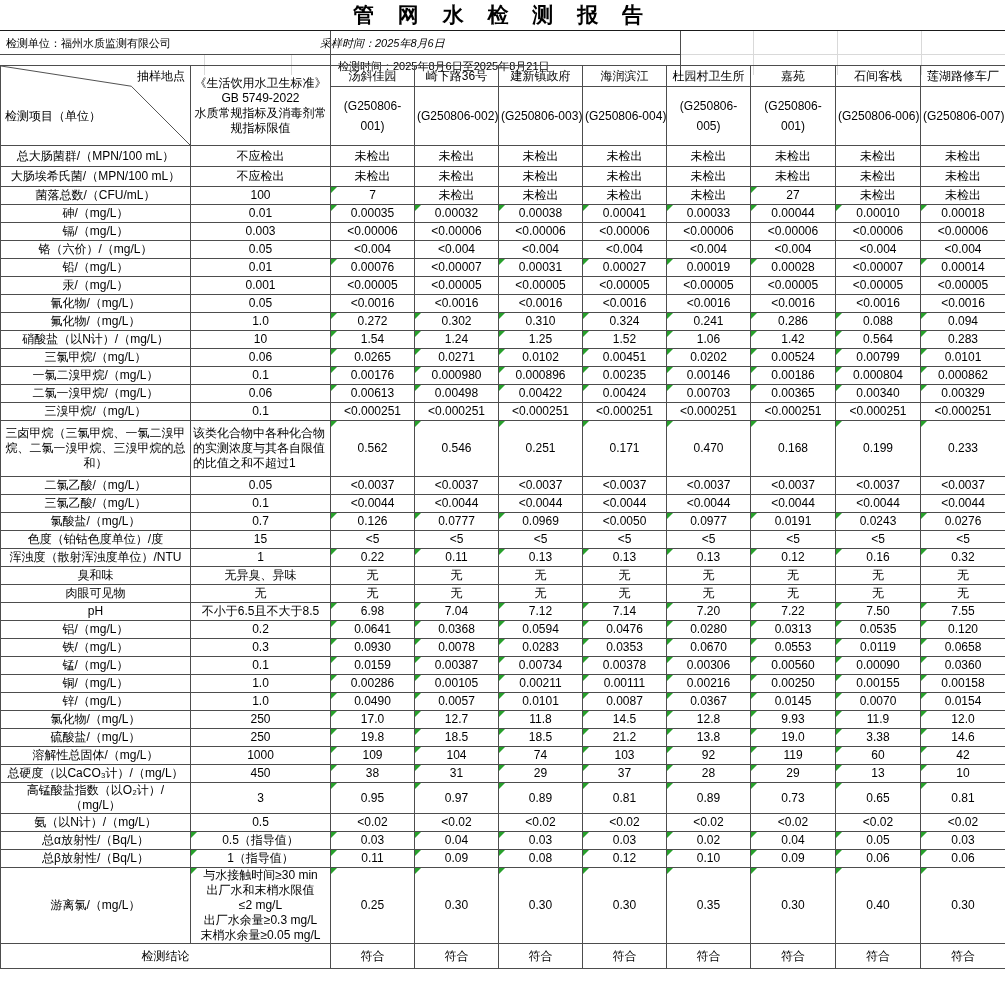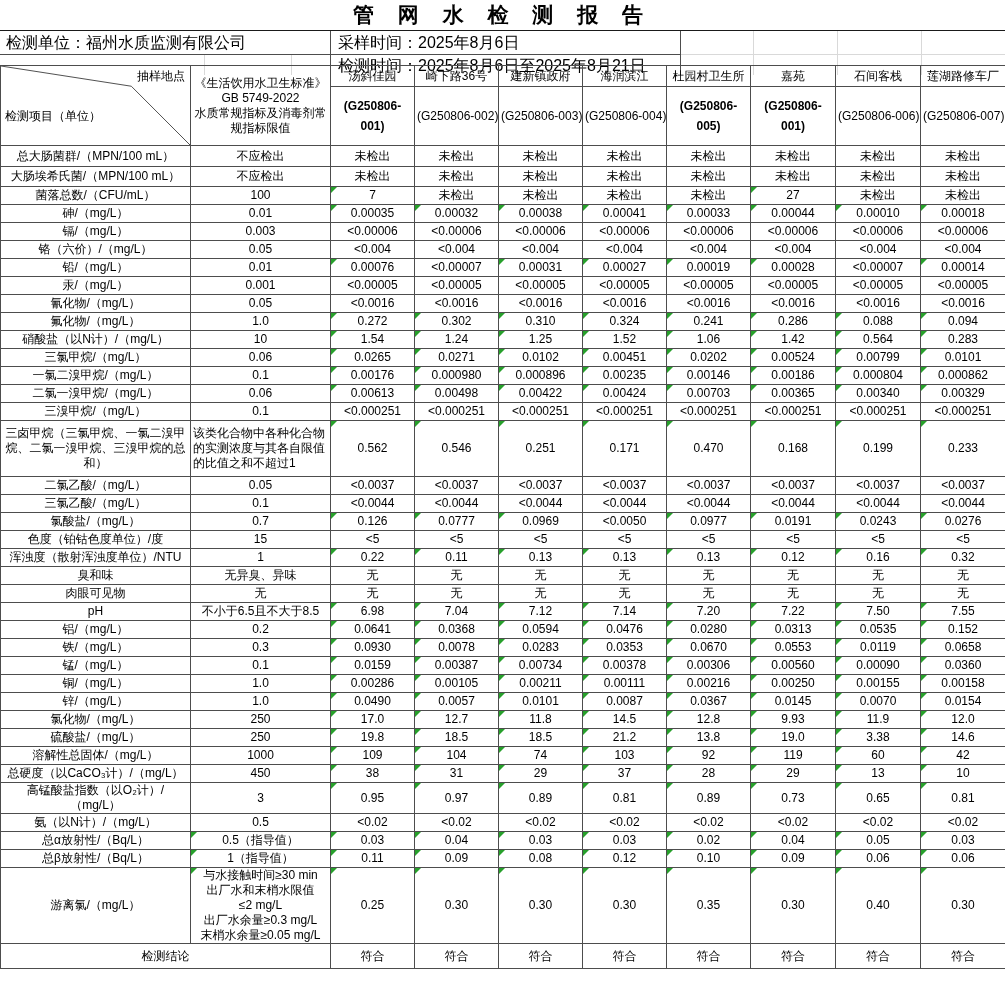--- a/index.html
+++ b/index.html
@@ -7,23 +7,23 @@
     width:1005px;height:1008px;position:relative;overflow:hidden;
     background:#ffffff;color:#000;
     font-family:"Liberation Sans","DejaVu Sans",sans-serif;
   }
   .title{
     position:absolute;top:0;left:0;width:1005px;height:31px;box-sizing:border-box;
     display:flex;align-items:center;justify-content:center;
     font-size:21px;font-weight:700;letter-spacing:9px;
     border-bottom:1.5px solid #1a1a1a;
   }
-  .meta{position:absolute;font-size:16px;line-height:20px;white-space:nowrap;}
+  .meta{position:absolute;font-size:11px;line-height:20px;white-space:nowrap;}
   .meta1{left:6px;top:33px;}
-  .meta2{left:338px;top:33px;}
+  .meta2{left:320px;top:33px;font-style:italic;}
   .meta3{left:338px;top:56px;}
   .hline,.vline{position:absolute;}
   .dark{background:#4d4d4d;}
   .faint{background:#d9d9d9;}
 
   #report-table{
     position:absolute;top:65px;left:0;width:1005px;
     border-collapse:collapse;table-layout:fixed;
   }
   #report-table th,#report-table td{
@@ -33,21 +33,21 @@
     font-size:12px;line-height:1.25;
   }
   .corner{padding:0;}
   .corner svg{position:absolute;top:0;left:0;width:100%;height:100%;}
   .ct{position:absolute;top:3px;right:5px;font-size:12px;}
   .cb{position:absolute;top:43px;left:4px;font-size:12px;}
   .limithdr{white-space:pre-line;font-size:11.5px;line-height:1.6;}
   .locname{white-space:nowrap;font-size:12px;}
   .locid{font-size:11.5px;}
   .nw{white-space:nowrap;}
-  .idwrap{display:inline-block;width:68px;line-height:1.7;font-weight:bold;}
+  .idwrap{display:inline-block;width:68px;line-height:1.7;}
   .lbl{text-align:left;padding-left:4px;font-size:11.5px;}
   .lim{font-size:11.5px;white-space:pre-line;line-height:1.3;}
   .val{font-size:12px;}
   .tri::before{
     content:"";position:absolute;top:0;left:0;width:0;height:0;
     border-top:6px solid #27a02b;border-right:6px solid transparent;
   }
   .concl{font-weight:700;font-size:13px;}
   .conclv{font-weight:700;font-size:12.5px;}
 </style>
@@ -408,21 +408,21 @@
       <tr style="height: 18px; margin-left: 32px;">
         <td class="lbl">铝/（mg/L）</td>
         <td class="lim">0.2</td>
         <td class="val tri">0.0641</td>
         <td class="val tri">0.0368</td>
         <td class="val tri">0.0594</td>
         <td class="val tri">0.0476</td>
         <td class="val tri">0.0280</td>
         <td class="val tri">0.0313</td>
         <td class="val tri">0.0535</td>
-        <td class="val tri">0.152</td>
+        <td class="val tri">0.120</td>
       </tr>
       <tr style="height: 18px;">
         <td class="lbl">铁/（mg/L）</td>
         <td class="lim">0.3</td>
         <td class="val tri">0.0930</td>
         <td class="val tri">0.0078</td>
         <td class="val tri">0.0283</td>
         <td class="val tri">0.0353</td>
         <td class="val tri">0.0670</td>
         <td class="val tri">0.0553</td>

